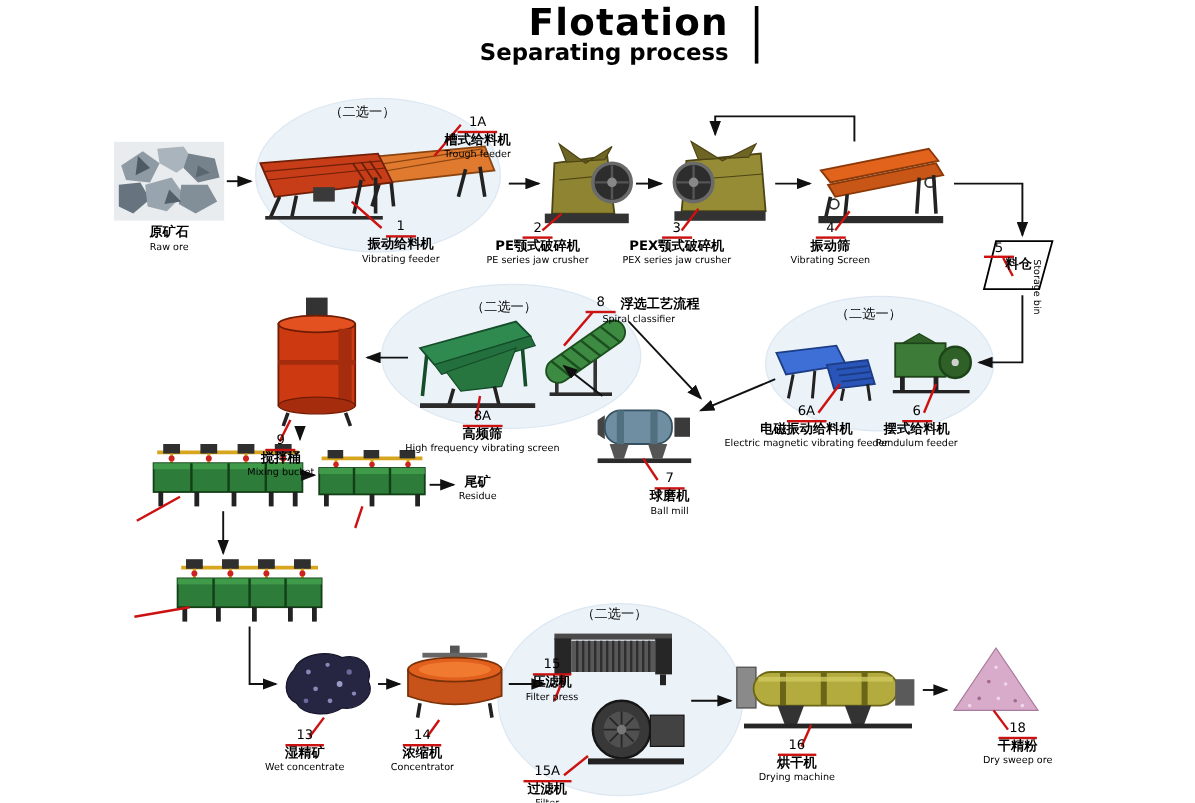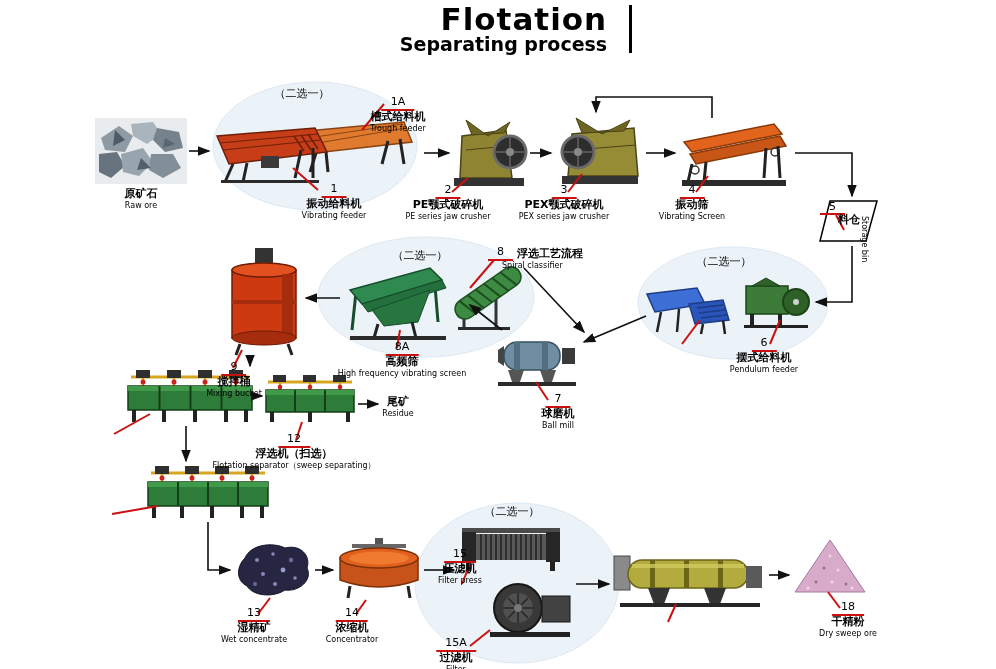--- a/index.html
+++ b/index.html
@@ -426,20 +426,25 @@
   <div class="label" style="left:692px;top:179px">
     <span class="num">4</span>
     <div class="zh">振动筛</div>
     <div class="en">Vibrating Screen</div>
   </div>
 
   <span class="num" style="position:absolute;left:820px;top:200px;z-index:6">5</span>
   <div class="zh" style="position:absolute;left:838px;top:212px;z-index:6">料仓</div>
   <div class="v-en" style="left:860px;top:216px">Storage bin</div>
 
+  <div class="label" style="left:672px;top:332px">
+    <span class="num">6A</span>
+    <div class="zh">电磁振动给料机</div>
+    <div class="en">Electric magnetic vibrating feeder</div>
+  </div>
 
   <div class="label" style="left:764px;top:332px">
     <span class="num">6</span>
     <div class="zh">摆式给料机</div>
     <div class="en">Pendulum feeder</div>
   </div>
 
   <div class="label" style="left:558px;top:388px">
     <span class="num">7</span>
     <div class="zh">球磨机</div>
@@ -460,25 +465,20 @@
     <div class="en">High frequency vibrating screen</div>
   </div>
 
   <div class="label" style="left:234px;top:356px">
     <span class="num">9</span>
     <div class="zh">搅拌桶</div>
     <div class="en">Mixing bucket</div>
   </div>
 
 
-  <div class="label" style="left:294px;top:428px">
-    <span class="num">12</span>
-    <div class="zh">浮选机（扫选）</div>
-    <div class="en">Flotation separator（sweep separating）</div>
-  </div>
 
   <div class="label" style="left:398px;top:396px">
     <div class="zh">尾矿</div>
     <div class="en">Residue</div>
   </div>
 
 
   <div class="label" style="left:254px;top:602px">
     <span class="num">13</span>
     <div class="zh">湿精矿</div>
@@ -496,20 +496,25 @@
     <div class="zh">压滤机</div>
     <div class="en">Filter press</div>
   </div>
 
   <div class="label" style="left:456px;top:632px">
     <span class="num">15A</span>
     <div class="zh">过滤机</div>
     <div class="en">Filter</div>
   </div>
 
+  <div class="label" style="left:664px;top:610px">
+    <span class="num">16</span>
+    <div class="zh">烘干机</div>
+    <div class="en">Drying machine</div>
+  </div>
 
   <div class="label" style="left:848px;top:596px">
     <span class="num">18</span>
     <div class="zh">干精粉</div>
     <div class="en">Dry sweep ore</div>
   </div>
 
 </div>
 
 </body></html>

